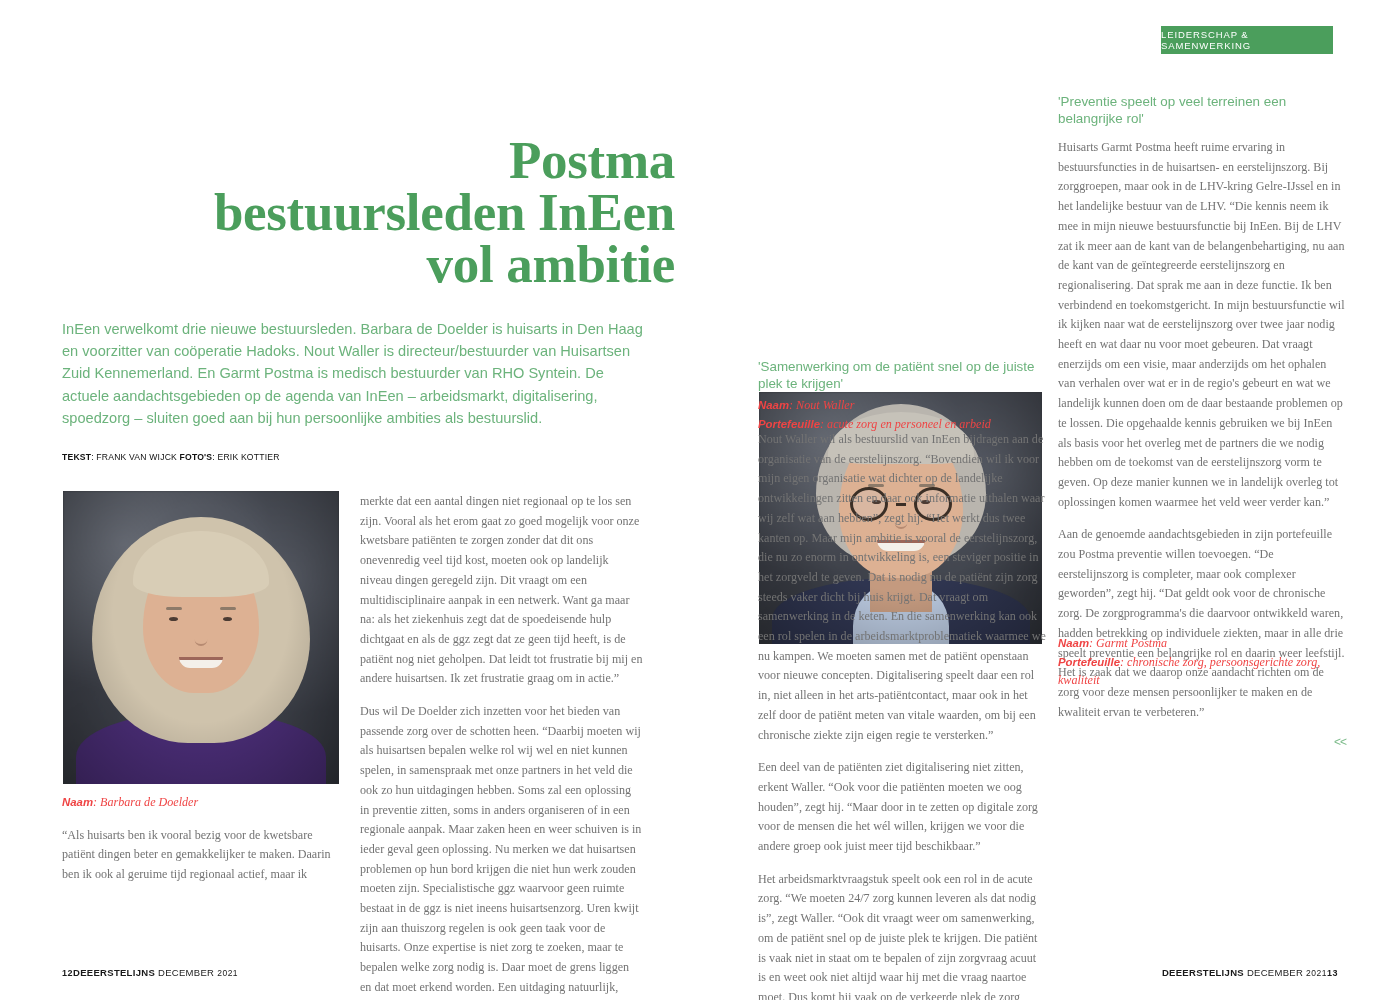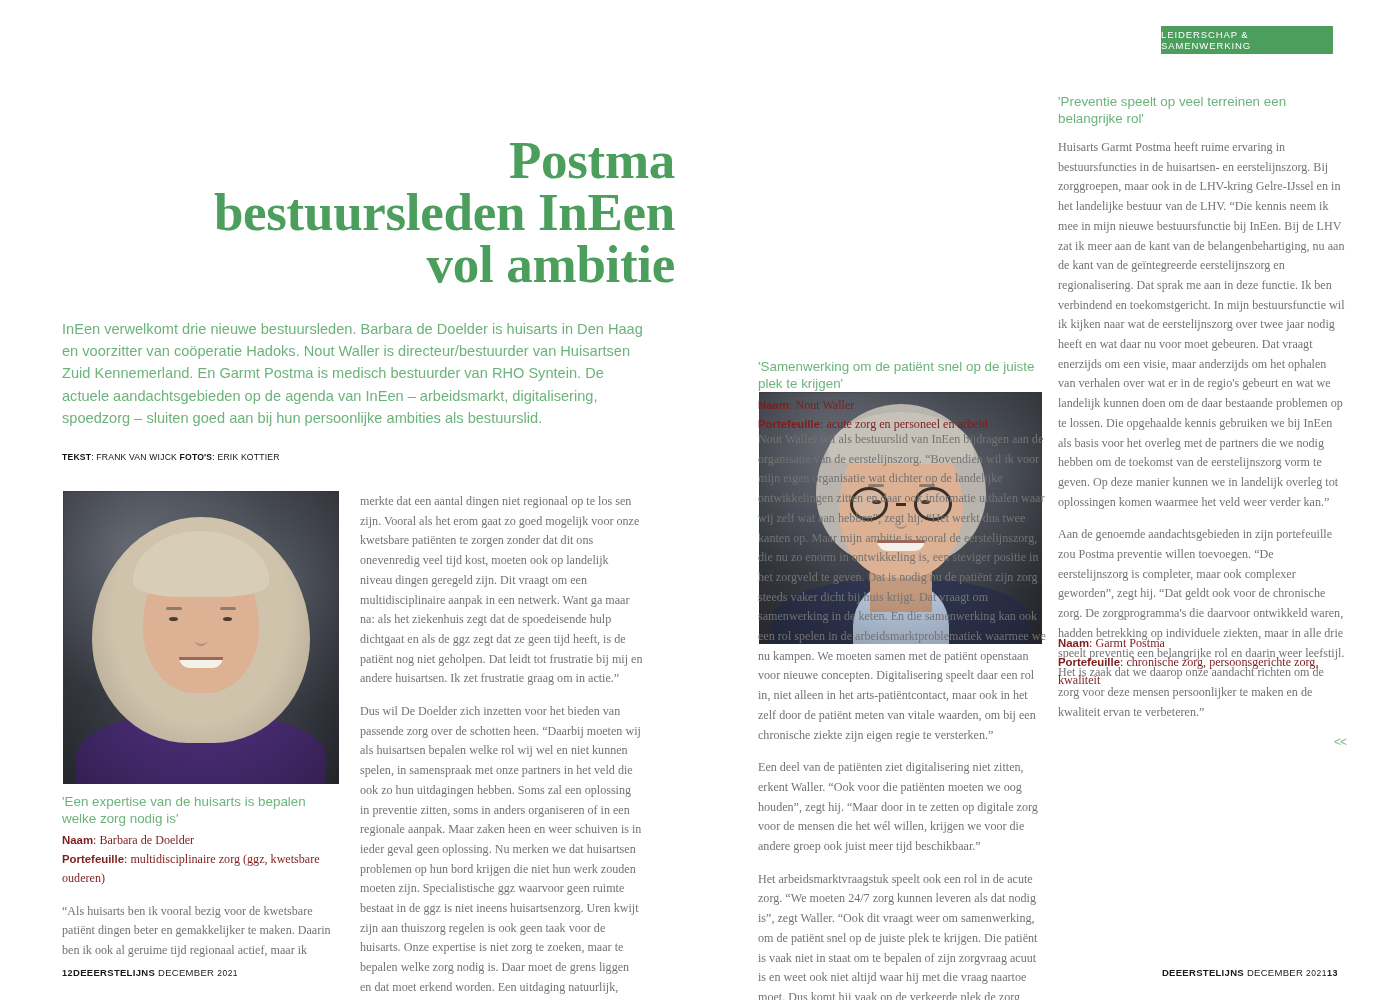--- a/index.html
+++ b/index.html
@@ -92,21 +92,22 @@
     font-family:"Liberation Sans", sans-serif;
     font-size:13.4px;
     line-height:1.28;
     color:#6cb37c;
     margin-bottom:4px;
   }
   .meta-line {
     font-family:"Liberation Serif", serif;
     font-size:12.1px;
     line-height:1.55;
-    color:#7f1d1d;
+    color:#ef4444;
+    font-style:italic;
   }
   .meta-line b {
     font-family:"Liberation Sans", sans-serif;
     font-size:11.4px;
     font-weight:bold;
   }
 
   .arrows {
     font-family:"Liberation Sans", sans-serif;
     color:#7cbb8a;
@@ -245,28 +246,23 @@
       <div class="p-brow" style="left:157px;top:116px;"></div>
       <div class="p-eye" style="left:106px;top:126px;"></div>
       <div class="p-eye" style="left:160px;top:126px;"></div>
       <div class="p-nose" style="top:146px;"></div>
       <div class="p-mouth" style="top:166px;width:44px;"></div>
     </div>
     <div class="vignette"></div>
   </div>
 
   <div class="col" id="caption-barbara">
-    <div class="pullquote">'Een expertise van de huisarts is bepalen welke zorg nodig is'</div>
     <div class="meta-line">
       <b>Naam</b>:
       <span>Barbara de Doelder</span>
-    </div>
-    <div class="meta-line">
-      <b>Portefeuille</b>:
-      <span>multidisciplinaire zorg (ggz, kwetsbare ouderen)</span>
     </div>
     <div class="body-col" style="margin-top:14px;">
       <p>“Als huisarts ben ik vooral bezig voor de kwetsbare patiënt dingen beter en gemakkelijker te maken. Daarin ben ik ook al geruime tijd regionaal actief, maar ik</p>
     </div>
   </div>
 
   <div class="col body-col" id="col1-text">
     <p>merkte dat een aantal dingen niet regionaal op te los sen zijn. Vooral als het erom gaat zo goed mogelijk voor onze kwetsbare patiënten te zorgen zonder dat dit ons onevenredig veel tijd kost, moeten ook op landelijk niveau dingen geregeld zijn. Dit vraagt om een multidisciplinaire aanpak in een netwerk. Want ga maar na: als het ziekenhuis zegt dat de spoedeisende hulp dichtgaat en als de ggz zegt dat ze geen tijd heeft, is de patiënt nog niet geholpen. Dat leidt tot frustratie bij mij en andere huisartsen. Ik zet frustratie graag om in actie.”</p>
     <p>Dus wil De Doelder zich inzetten voor het bieden van passende zorg over de schotten heen. “Daarbij moeten wij als huisartsen bepalen welke rol wij wel en niet kunnen spelen, in samenspraak met onze partners in het veld die ook zo hun uitdagingen hebben. Soms zal een oplossing in preventie zitten, soms in anders organiseren of in een regionale aanpak. Maar zaken heen en weer schuiven is in ieder geval geen oplossing. Nu merken we dat huisartsen problemen op hun bord krijgen die niet hun werk zouden moeten zijn. Specialistische ggz waarvoor geen ruimte bestaat in de ggz is niet ineens huisartsenzorg. Uren kwijt zijn aan thuiszorg regelen is ook geen taak voor de huisarts. Onze expertise is niet zorg te zoeken, maar te bepalen welke zorg nodig is. Daar moet de grens liggen en dat moet erkend worden. Een uitdaging natuurlijk, maar als er geen uitdaging in zat, zou ik er geen tijd in steken.”</p>
   </div>

